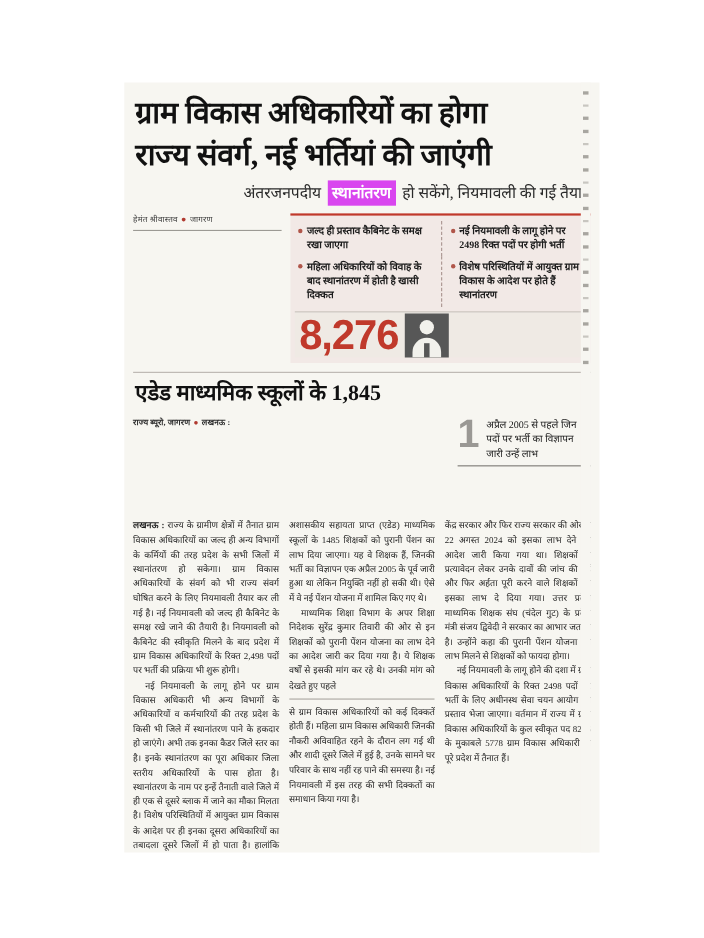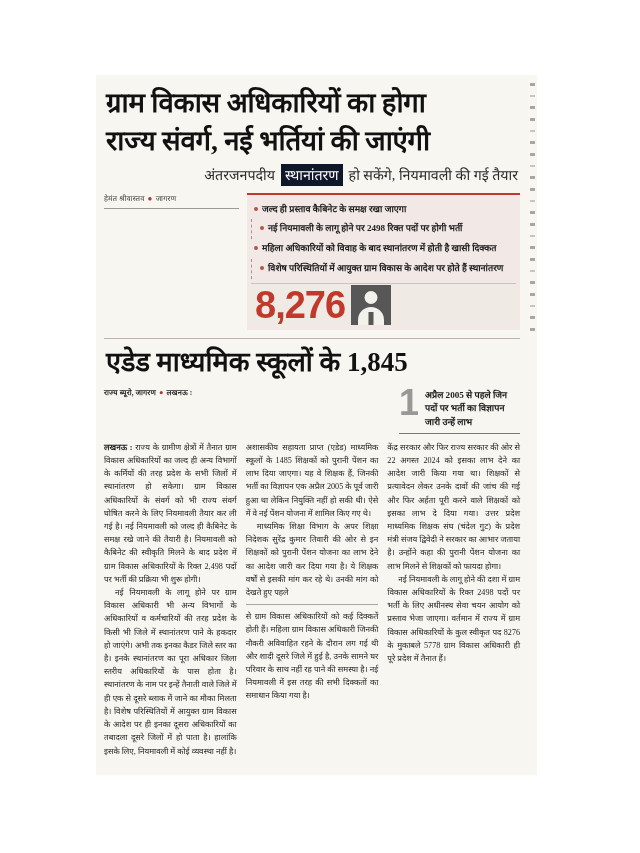--- a/index.html
+++ b/index.html
@@ -12,21 +12,21 @@
     overflow: hidden;
   }
   body {
     font-family: "Liberation Serif", "DejaVu Serif", serif;
     position: relative;
   }
 
   
   #clipping {
     position: absolute;
-    left: 96px;
+    left: 113px;
     top: 75px;
     width: 432px;
     height: 700px;
     background: #f7f6f1;
     box-sizing: border-box;
     padding: 10px 8px 6px 8px;
     overflow: hidden;
   }
 
   
@@ -62,24 +62,24 @@
     display: flex;
     align-items: center;
     gap: 6px;
     font-size: 14.2px;
     color: #2a2a2a;
     padding: 3px 2px 0 2px;
     white-space: nowrap;
     justify-content: flex-end;
   }
   .subhead-hl {
-    background: #0f172a;
+    background: #d946ef;
     color: #ffffff;
     padding: 1px 4px 2px 4px;
-    font-weight: 400;
+    font-weight: 700;
   }
 
   
   .upper-band {
     display: flex;
     margin-top: 7px;
   }
   .byline-col {
     width: 143px;
     flex: 0 0 143px;
@@ -104,21 +104,21 @@
 
   .bullet-panel {
     flex: 1 1 auto;
     border-top: 2.4px solid #c0392b;
     background: #f2e9e6;
     padding: 5px 4px 5px 4px;
     box-sizing: border-box;
   }
   .bullet-grid {
     display: grid;
-    grid-template-columns: 1fr;
+    grid-template-columns: 1fr 1fr;
     column-gap: 0;
   }
   .bullet-cell {
     display: flex;
     align-items: flex-start;
     gap: 4px;
     font-size: 9.1px;
     line-height: 1.42;
     font-weight: bold;
     color: #1d1d1d;
@@ -201,21 +201,21 @@
     transform: translateX(-50%);
     width: 5px;
     height: 13px;
     background: #575757;
   }
 
   
   .second-headline {
     font-family: "Liberation Serif", "DejaVu Serif", serif;
     font-weight: bold;
-    font-size: 27px;
+    font-size: 20px;
     line-height: 1.33;
     color: #111111;
     margin: 8px 0 0 0;
     padding: 0 2px;
     border-top: 1px solid #b9b4ae;
     padding-top: 6px;
   }
 
   
   .mid-band {
@@ -250,34 +250,35 @@
     font-family: "Liberation Sans", "DejaVu Sans", sans-serif;
     font-weight: bold;
     font-size: 36px;
     line-height: .88;
     color: #9a9894;
     flex: 0 0 auto;
   }
   .numbered-text {
     font-size: 9.1px;
     line-height: 1.46;
-    font-weight: bold;
+    font-weight: normal;
     color: #1b1b1b;
     padding-top: 2px;
   }
 
   
   .body-cols {
     display: flex;
     margin-top: 7px;
     gap: 9px;
   }
   .bcol {
     flex: 1 1 0;
     min-width: 0;
+    margin-top: 40px;
   }
   .bcol p {
     margin: 0 0 0 0;
     font-size: 8.15px;
     line-height: 1.62;
     color: #1e1e1e;
     text-align: justify;
     text-justify: inter-word;
     hyphens: none;
   }

